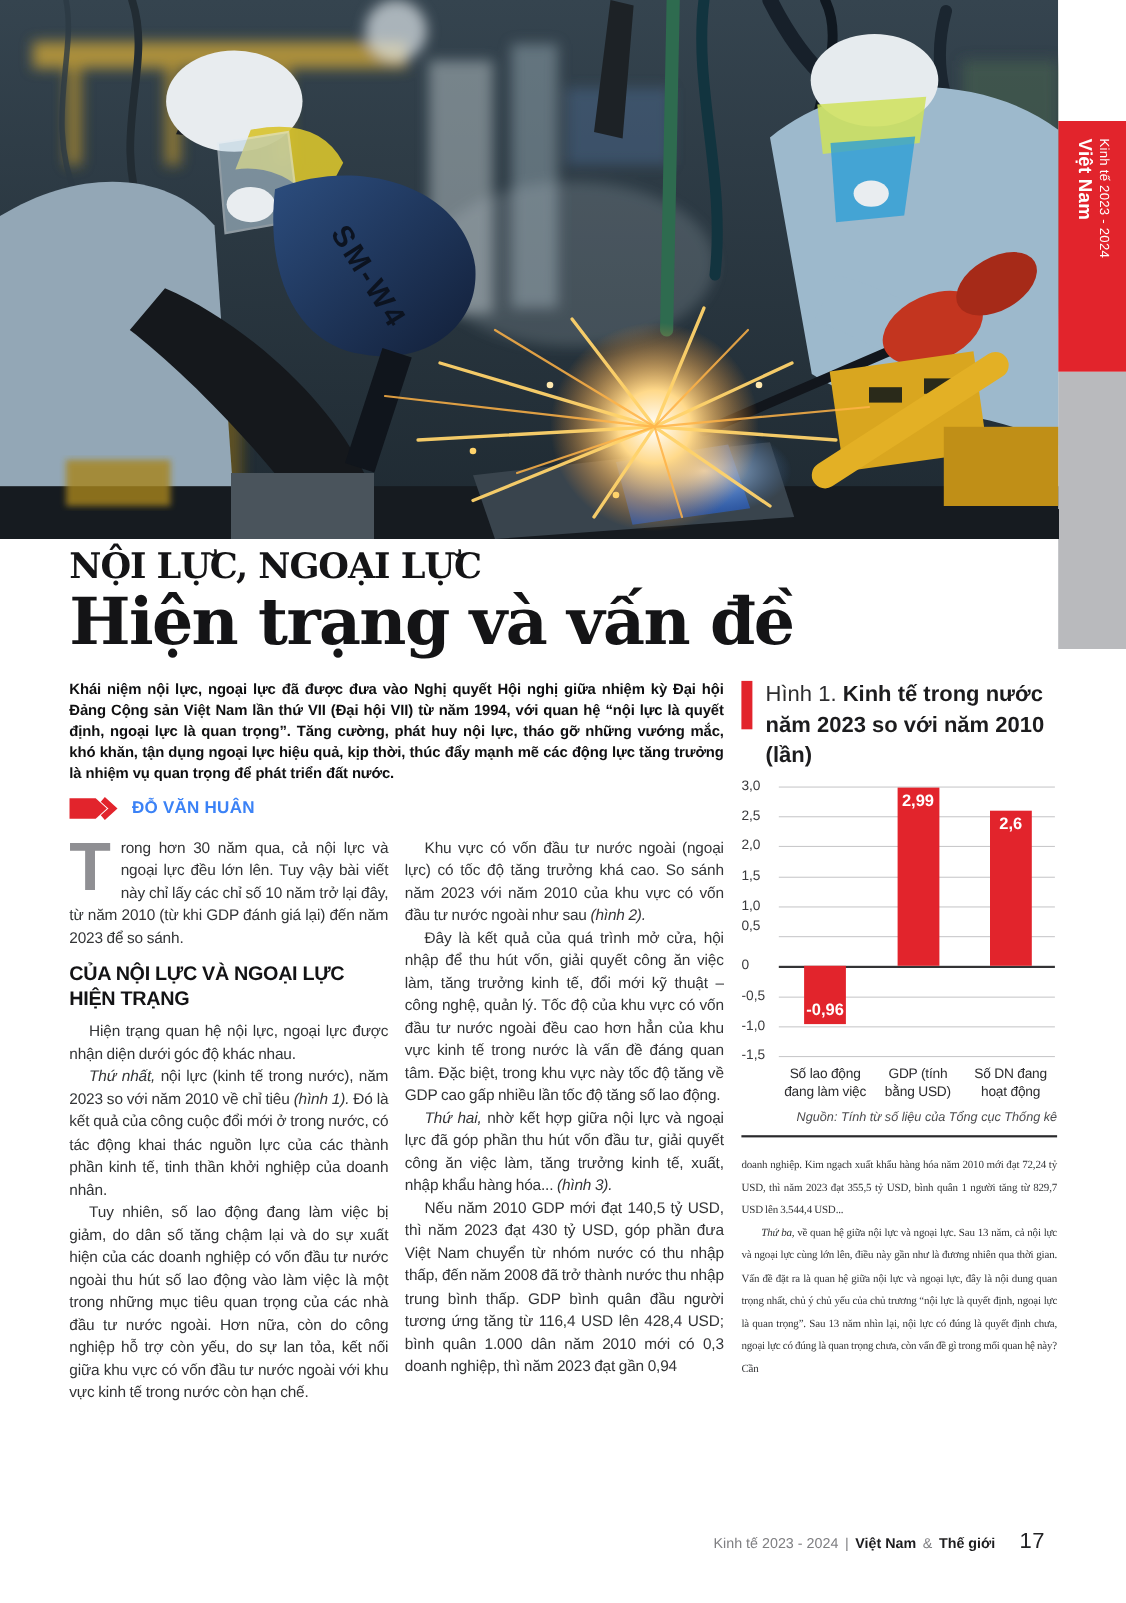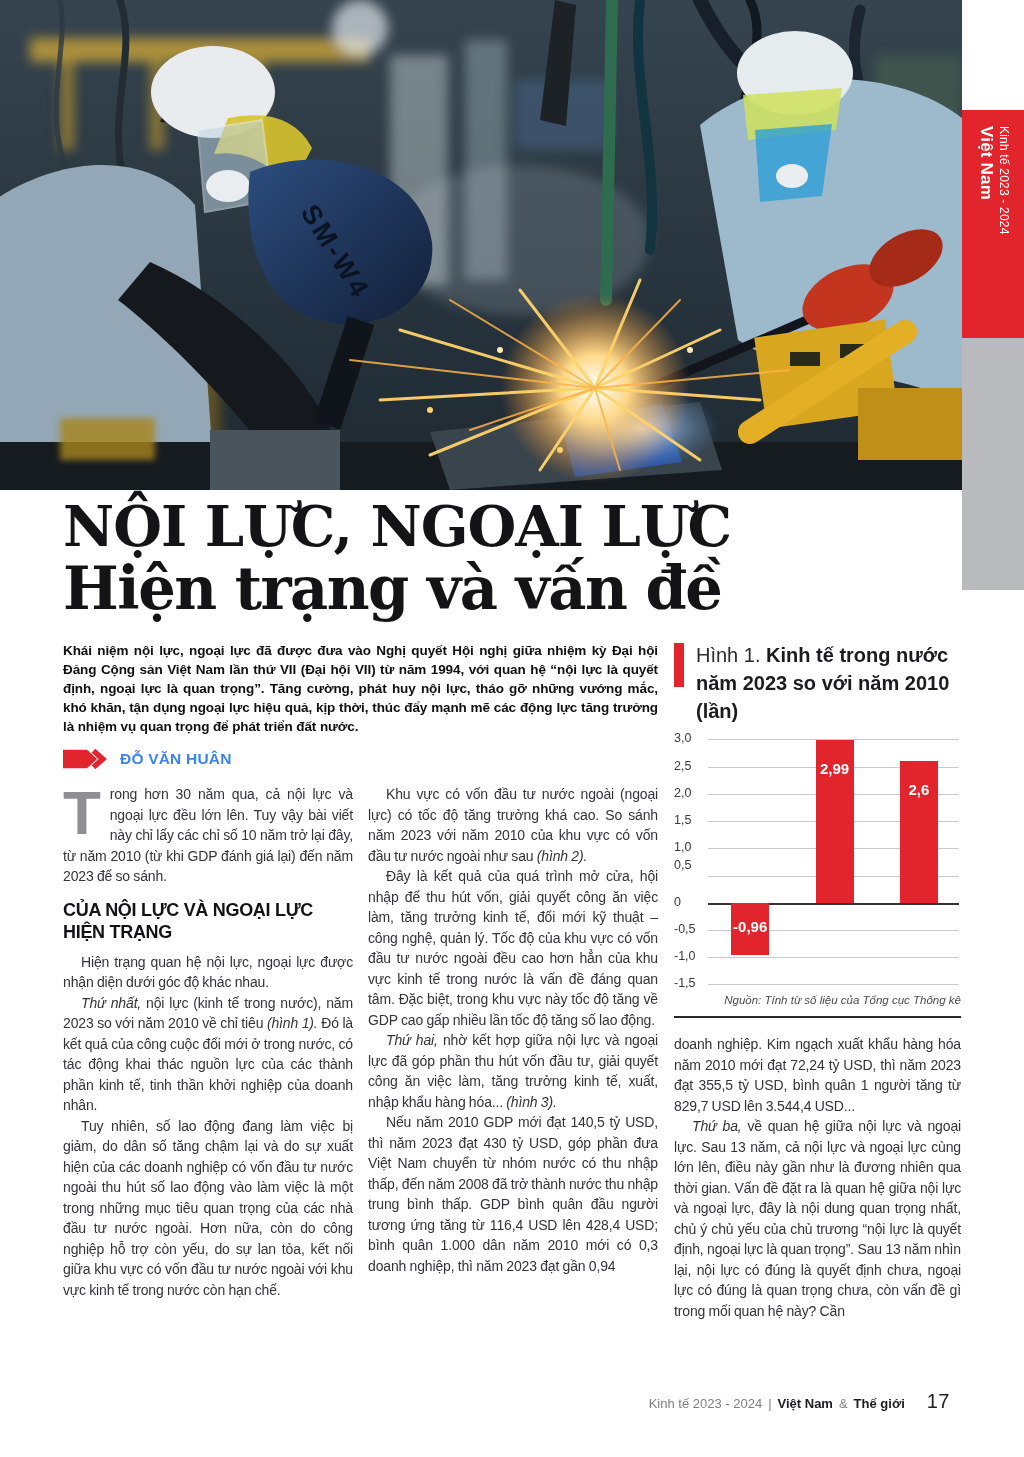--- a/index.html
+++ b/index.html
@@ -20,21 +20,21 @@
   .side-tab{position:absolute;left:962px;top:110px;width:62px;height:228px;background:var(--red);}
   .side-tab-inner{position:absolute;left:62px;top:0;width:228px;height:62px;
     transform:rotate(90deg);transform-origin:0 0;color:#fff;padding:13px 0 0 16px;}
   .side-tab-line1{display:block;font-size:12px;letter-spacing:.2px;}
   .side-tab-line2{display:block;font-size:17px;font-weight:bold;margin-top:1px;letter-spacing:.2px;}
   .gray-strip{position:absolute;left:962px;top:338px;width:62px;height:252px;background:var(--gray-strip);}
 
   
   .content{position:absolute;left:63px;top:498px;width:898px;}
   .title-block{margin-bottom:22px;}
-  .kicker{font-family:"DejaVu Serif", serif;font-weight:bold;font-size:56px;line-height:1.02;
+  .kicker{font-family:"DejaVu Serif", serif;font-weight:bold;font-size:32px;line-height:1.02;
     letter-spacing:-1px;color:var(--ink);}
   .main-title{font-family:"DejaVu Serif", serif;font-weight:bold;font-size:59px;line-height:1.04;
     letter-spacing:-1.5px;color:var(--ink);margin-top:3px;}
 
   .main-grid{display:flex;align-items:flex-start;}
   .left-zone{width:595px;}
   .right-zone{width:287px;margin-left:16px;}
 
   .intro{font-size:13.5px;line-height:19px;font-weight:bold;color:#0f0f10;text-align:justify;
     letter-spacing:-.1px;margin-bottom:12px;}
@@ -61,28 +61,28 @@
   .chart-title{margin-left:12px;font-size:20px;line-height:1.4;color:#1c1c1e;}
   .chart-title .light{font-weight:normal;color:#2c2c2e;}
   .chart-title b{font-weight:bold;}
   .plot-wrap{position:relative;height:245px;margin-top:14px;}
   .gridline{position:absolute;left:34px;right:2px;height:1px;background:#c9c9cb;}
   .gridline.zero{height:2px;background:#333335;}
   .ytick{position:absolute;left:0;width:27px;text-align:left;font-size:12.5px;color:#3a3a3c;}
   .bar{position:absolute;display:flex;justify-content:center;}
   .bar.pos{align-items:flex-start;}
   .bar.neg{align-items:flex-end;}
-  .bar-label{color:#fff;font-weight:bold;font-size:15px;padding:20px 0;}
+  .bar-label{color:#fff;font-weight:bold;font-size:15px;padding:4px 0;}
   .cat-row{display:flex;margin-left:34px;margin-top:8px;}
   .cat{width:84.3px;text-align:center;font-size:12.5px;line-height:1.3;color:#2d2d2f;
     white-space:pre-line;letter-spacing:-.2px;}
   .chart-source{font-size:11.5px;font-style:italic;color:#4b4b4d;text-align:right;margin-top:10px;}
 
-  .right-zone > p{font-size:14px;line-height:20.5px;color:var(--body);text-align:justify;
-    letter-spacing:-.15px;word-spacing:-.4px;}
+  .right-zone > p{font-size:10px;line-height:20.5px;color:var(--body);text-align:justify;
+    letter-spacing:-.15px;word-spacing:-.4px;font-family:Liberation Serif, serif;}
   .right-zone > p.ind{text-indent:18px;}
   .right-zone em{font-style:italic;}
 
   
   .footer{position:absolute;top:1390px;right:74px;display:flex;align-items:baseline;gap:6px;
     font-size:13px;color:#7f7f82;}
   .footer .strong{color:#1d1d1f;font-weight:bold;}
   .footer .page-num{font-size:20px;color:#222224;margin-left:16px;letter-spacing:.5px;}
 </style>
 </head>
@@ -293,20 +293,28 @@
               <div class="bar neg" style="left: 57.1667px; width: 38px; background: rgb(226, 36, 44); top: 163.333px; height: 52.2667px;">
                 <span class="bar-label">-0,96</span>
               </div>
               <div class="bar pos" style="left: 141.5px; width: 38px; background: rgb(226, 36, 44); top: 0.544444px; height: 162.789px;">
                 <span class="bar-label">2,99</span>
               </div>
               <div class="bar pos" style="left: 225.833px; width: 38px; background: rgb(226, 36, 44); top: 21.7778px; height: 141.556px;">
                 <span class="bar-label">2,6</span>
               </div>
             </div>
+          <div class="cat-row" id="cats">
+              <div class="cat">Số lao động
+đang làm việc</div>
+              <div class="cat">GDP (tính
+bằng USD)</div>
+              <div class="cat">Số DN đang
+hoạt động</div>
+            </div>
           <p class="chart-source">Nguồn: Tính từ số liệu của Tổng cục Thống kê</p>
         </figure>
 
         <p>doanh nghiệp. Kim ngạch xuất khẩu hàng hóa năm 2010 mới đạt 72,24 tỷ USD, thì năm 2023 đạt 355,5 tỷ USD, bình quân 1 người tăng từ 829,7 USD lên 3.544,4 USD...</p>
         <p class="ind"><em>Thứ ba,</em><span> về quan hệ giữa nội lực và ngoại lực. Sau 13 năm, cả nội lực và ngoại lực cùng lớn lên, điều này gần như là đương nhiên qua thời gian. Vấn đề đặt ra là quan hệ giữa nội lực và ngoại lực, đây là nội dung quan trọng nhất, chủ ý chủ yếu của chủ trương “nội lực là quyết định, ngoại lực là quan trọng”. Sau 13 năm nhìn lại, nội lực có đúng là quyết định chưa, ngoại lực có đúng là quan trọng chưa, còn vấn đề gì trong mối quan hệ này? Cần</span></p>
       </div>
     </div>
   </div>
 
   <div class="footer">

